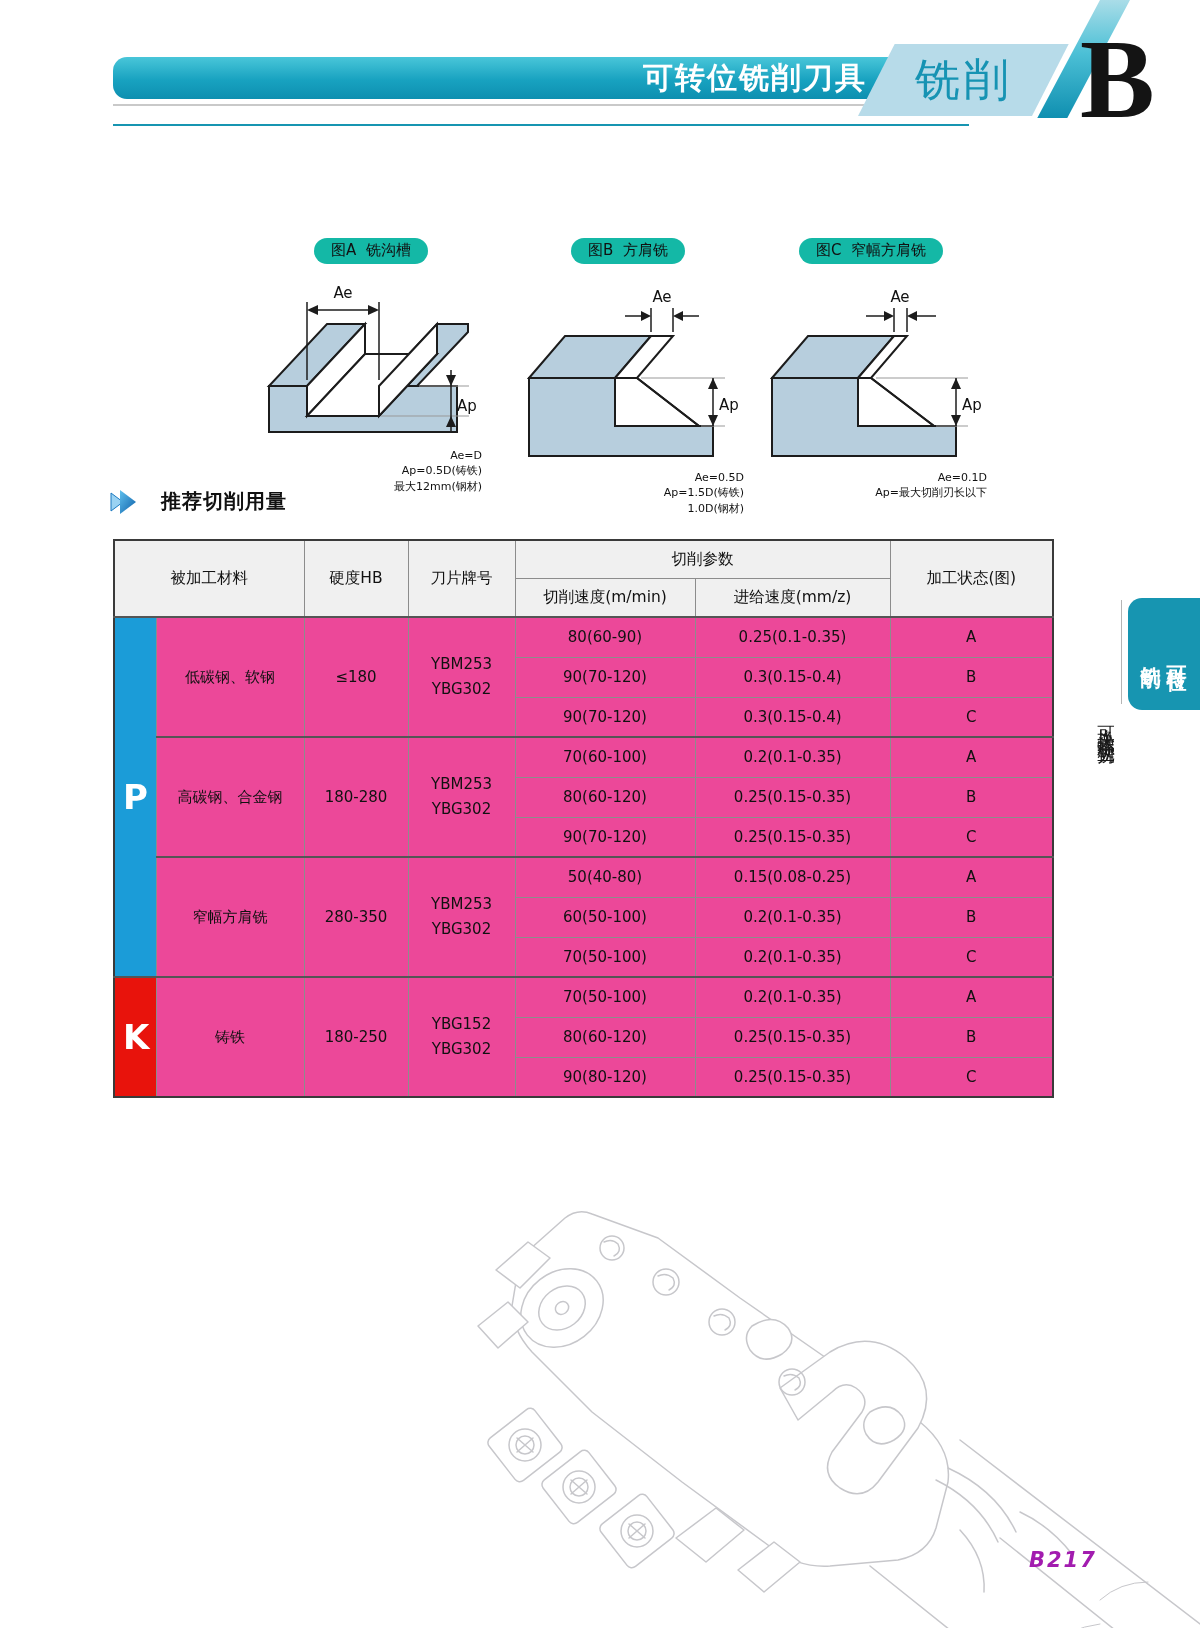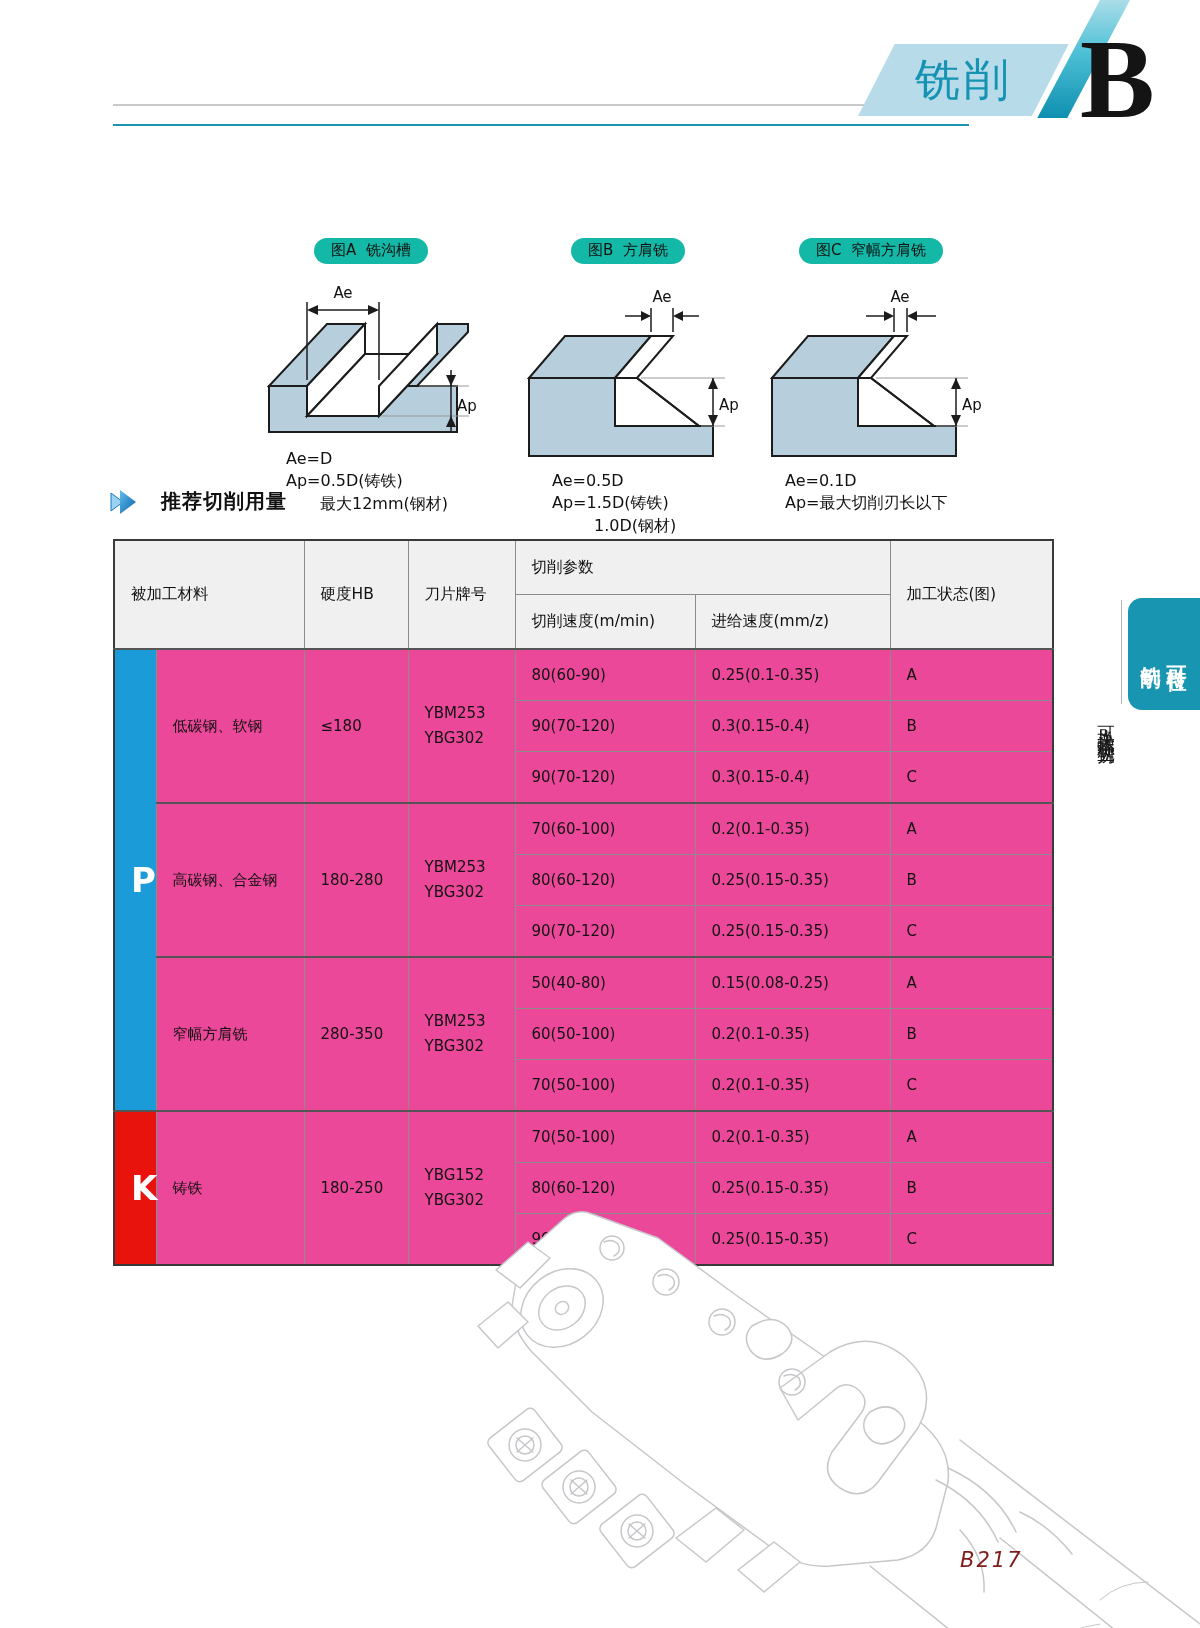--- a/index.html
+++ b/index.html
@@ -44,40 +44,40 @@
   
   .fig { position:absolute; top:238px; }
   .fig-a { left:260px; width:222px; }
   .fig-b { left:512px; width:232px; }
   .fig-c { left:755px; width:232px; }
   .pill {
     display:table; margin:0 auto; background:#14b8a6; border-radius:13px;
     padding:3px 17px; font-size:15px; color:#111; white-space:pre; line-height:1.3;
   }
   .fig svg { display:block; margin:10px auto 0 auto; }
-  .fig-notes { margin-top:6px; font-size:16px; line-height:1.42; color:#111; }
+  .fig-notes { margin-top:6px; font-size:11px; line-height:1.42; color:#111;text-align:right; }
   .fig-a .fig-notes { padding-left:26px; }
   .fig-b .fig-notes { padding-left:40px; }
   .fig-c .fig-notes { padding-left:30px; }
   .note-indent { padding-left:34px; }
   .note-indent2 { padding-left:42px; }
 
   
   .section-head { position:absolute; left:110px; top:488px; display:flex; align-items:center; gap:21px; }
   .section-title { font-size:20px; font-weight:bold; letter-spacing:1px; }
 
   
   .cut-table {
     position:absolute; left:113px; top:539px; width:939px;
     border-collapse:collapse; table-layout:fixed; background:#fff;
     border:2px solid #3a3a3a; font-size:15px;
   }
   .cut-table th, .cut-table td {
-    border:1px solid #8c8c8c; text-align:left; vertical-align:middle;
-    padding:16px; color:#111;
+    border:1px solid #8c8c8c; text-align:center; vertical-align:middle;
+    padding:8px; color:#111;
   }
   .cut-table thead th { background:#f0f0f0; font-weight:400; font-size:15.5px; }
   .cut-table thead tr:first-child th { height:38px; }
   .cut-table thead tr:last-child th { height:32px; }
   .cut-table tbody td { height:40px; background:#ec4899; }
   .cut-table tr.mat-top > td { border-top:2px solid #555; }
   .code-cell { font-size:34px; font-weight:bold; color:#fff !important; }
   .grade-cell { white-space:pre-line; line-height:1.65; }
   col.c-code { width:42px; } col.c-mat { width:148px; } col.c-hard { width:104px; }
   col.c-grade { width:107px; } col.c-speed { width:180px; } col.c-feed { width:195px; }
@@ -96,30 +96,33 @@
   }
   .side-series {
     position:absolute; left:1094px; top:712px; height:200px;
     writing-mode:vertical-rl; text-orientation:upright;
     font-size:17.5px; letter-spacing:3px; color:#1a1a1a;
   }
 
   
   .tool-art { position:absolute; left:400px; top:1130px; }
   .page-number {
-    position:absolute; left:960px; top:1548px; font-size:21px; font-style:italic;
-    font-weight:400; letter-spacing:2px; color:#7f1d1d;
+    position:absolute; left:1029px; top:1548px; font-size:21px; font-style:italic;
+    font-weight:700; letter-spacing:2px; color:#a21caf;
   }
   .fig-dim-text { font-size:15px; fill:#111; }
 </style>
 </head>
 <body>
 
 <div class="page">
 
+  <div class="banner">
+    <span class="banner-title">可转位铣削刀具</span>
+  </div>
   <div class="hline-gray"></div>
   <div class="hline-teal"></div>
   <div class="cat-par"></div>
   <div class="cat-label">铣削</div>
   <div class="diag-stripe"></div>
   <div class="chapter-letter">B</div>
 
   <div class="fig fig-a">
     <div class="pill">图A  铣沟槽</div>
     <svg width="220" height="168" viewBox="0 0 220 168">

